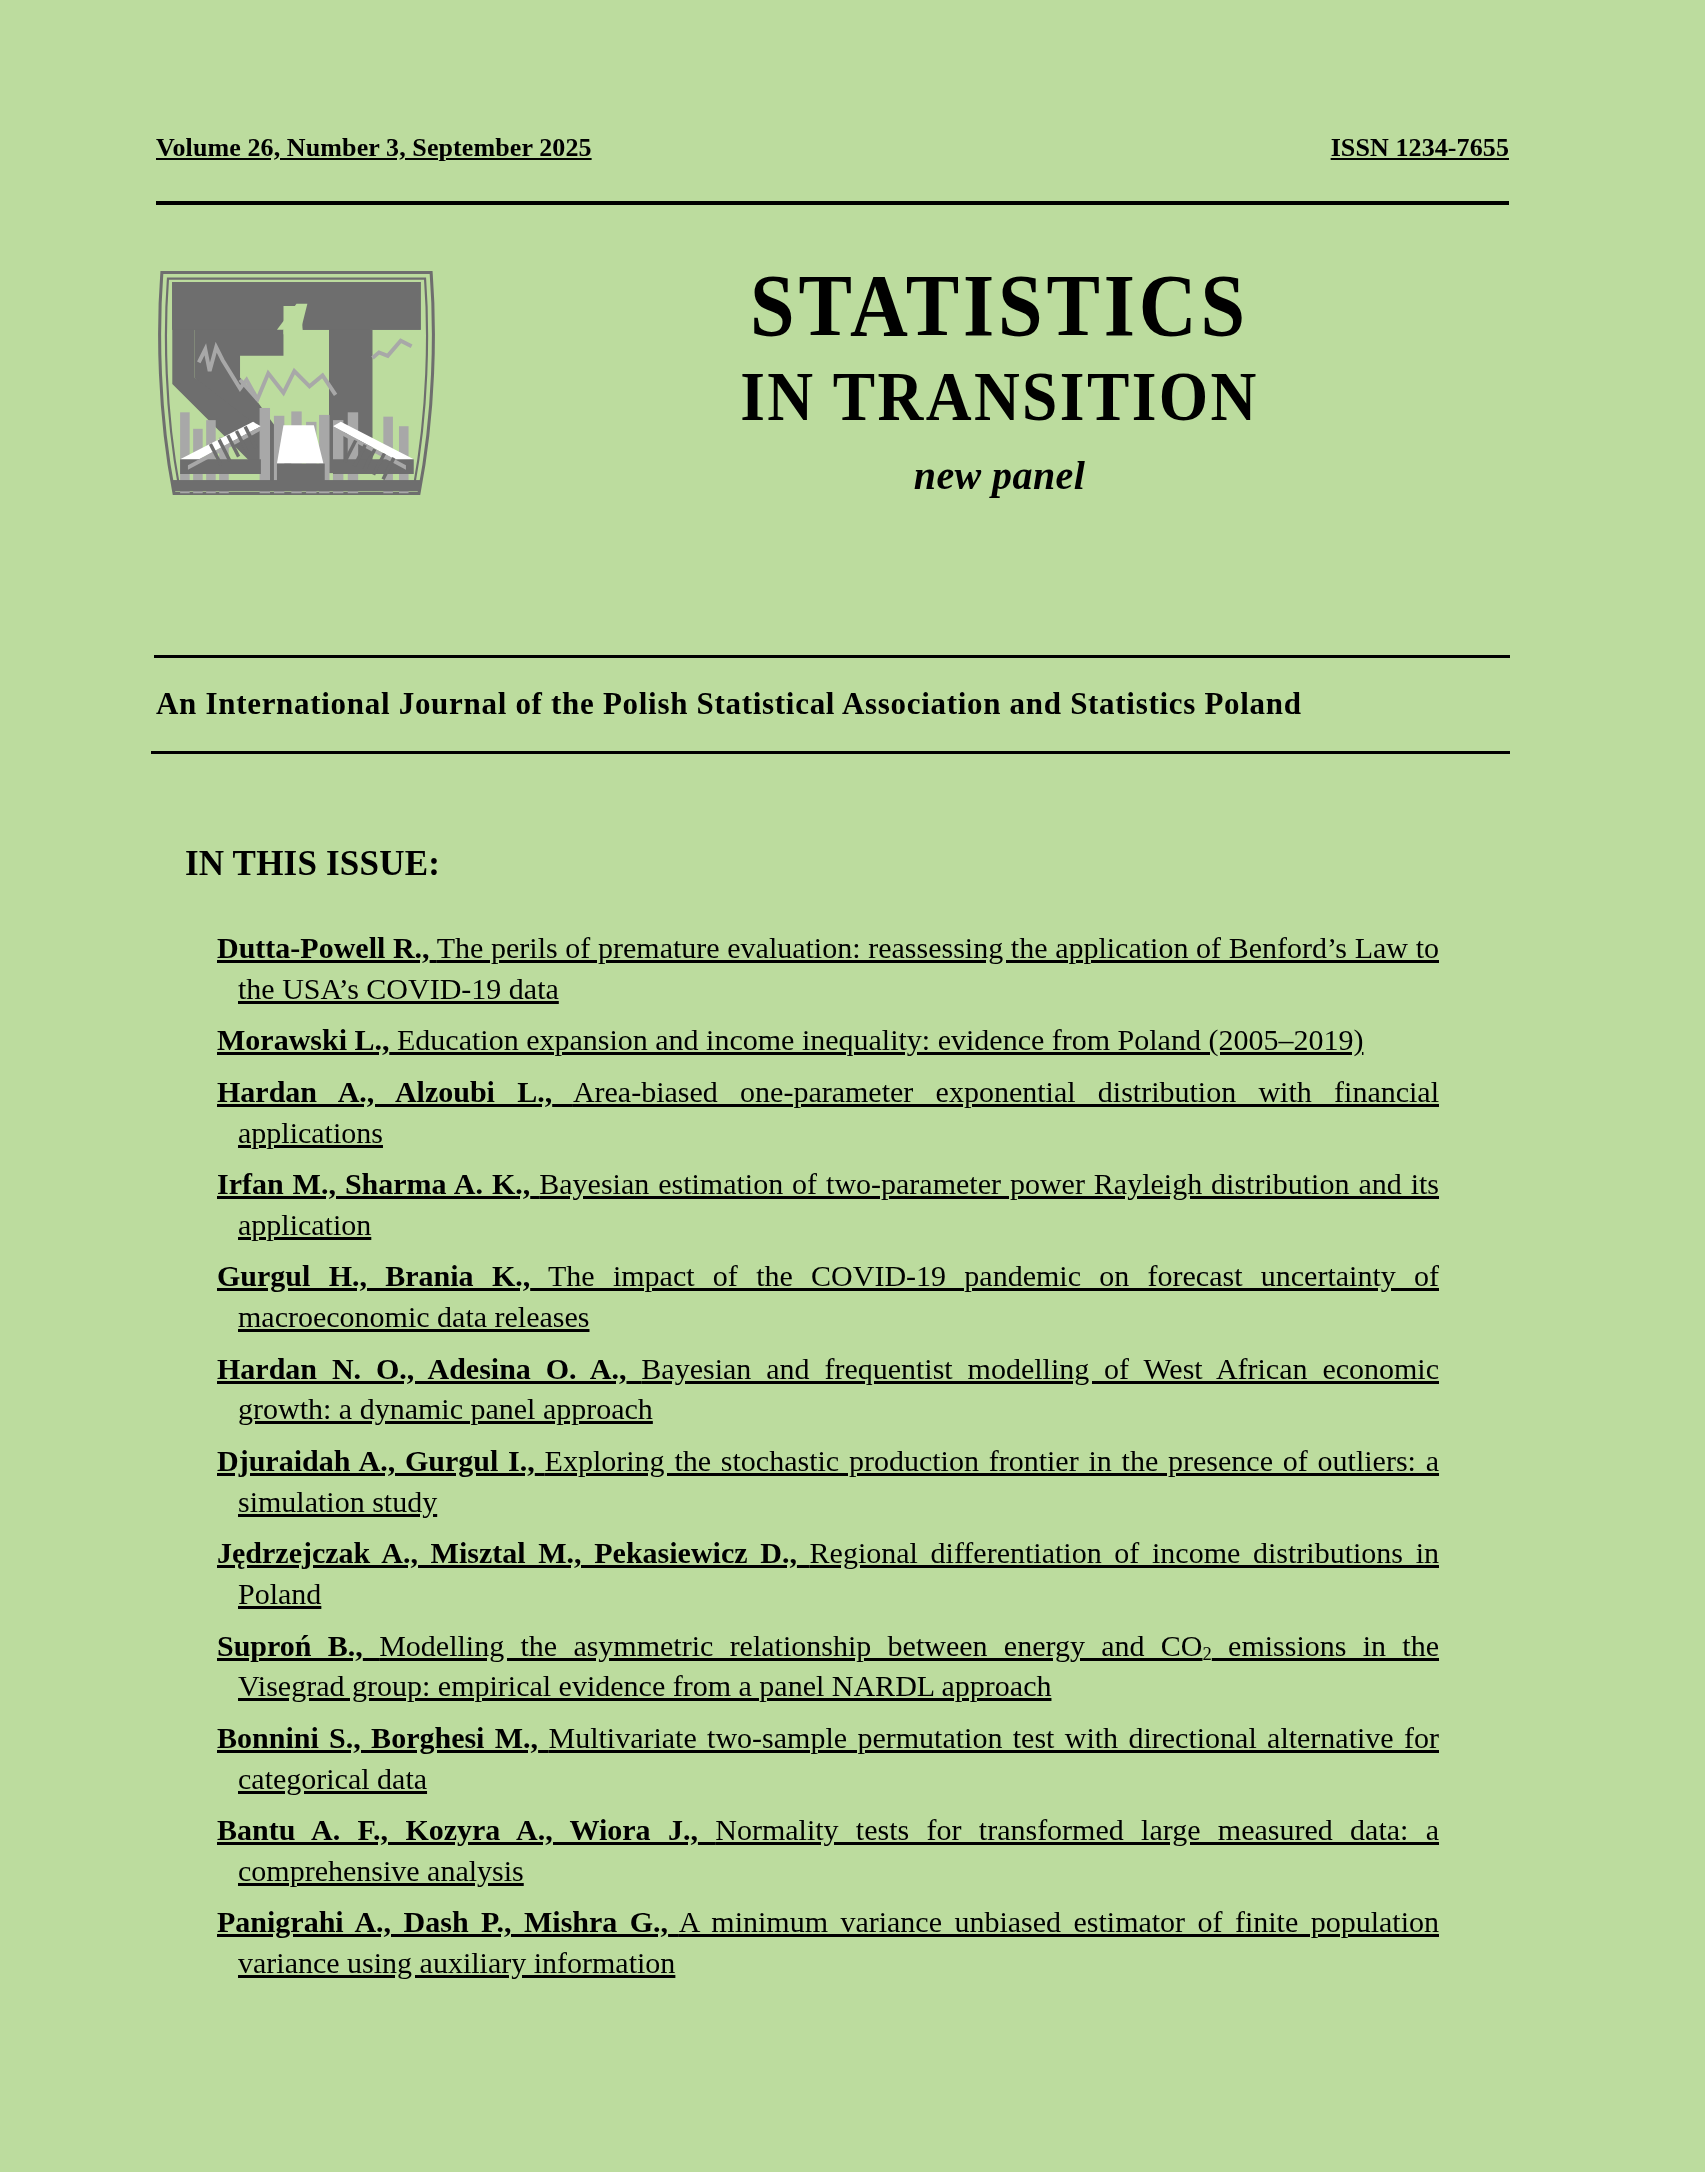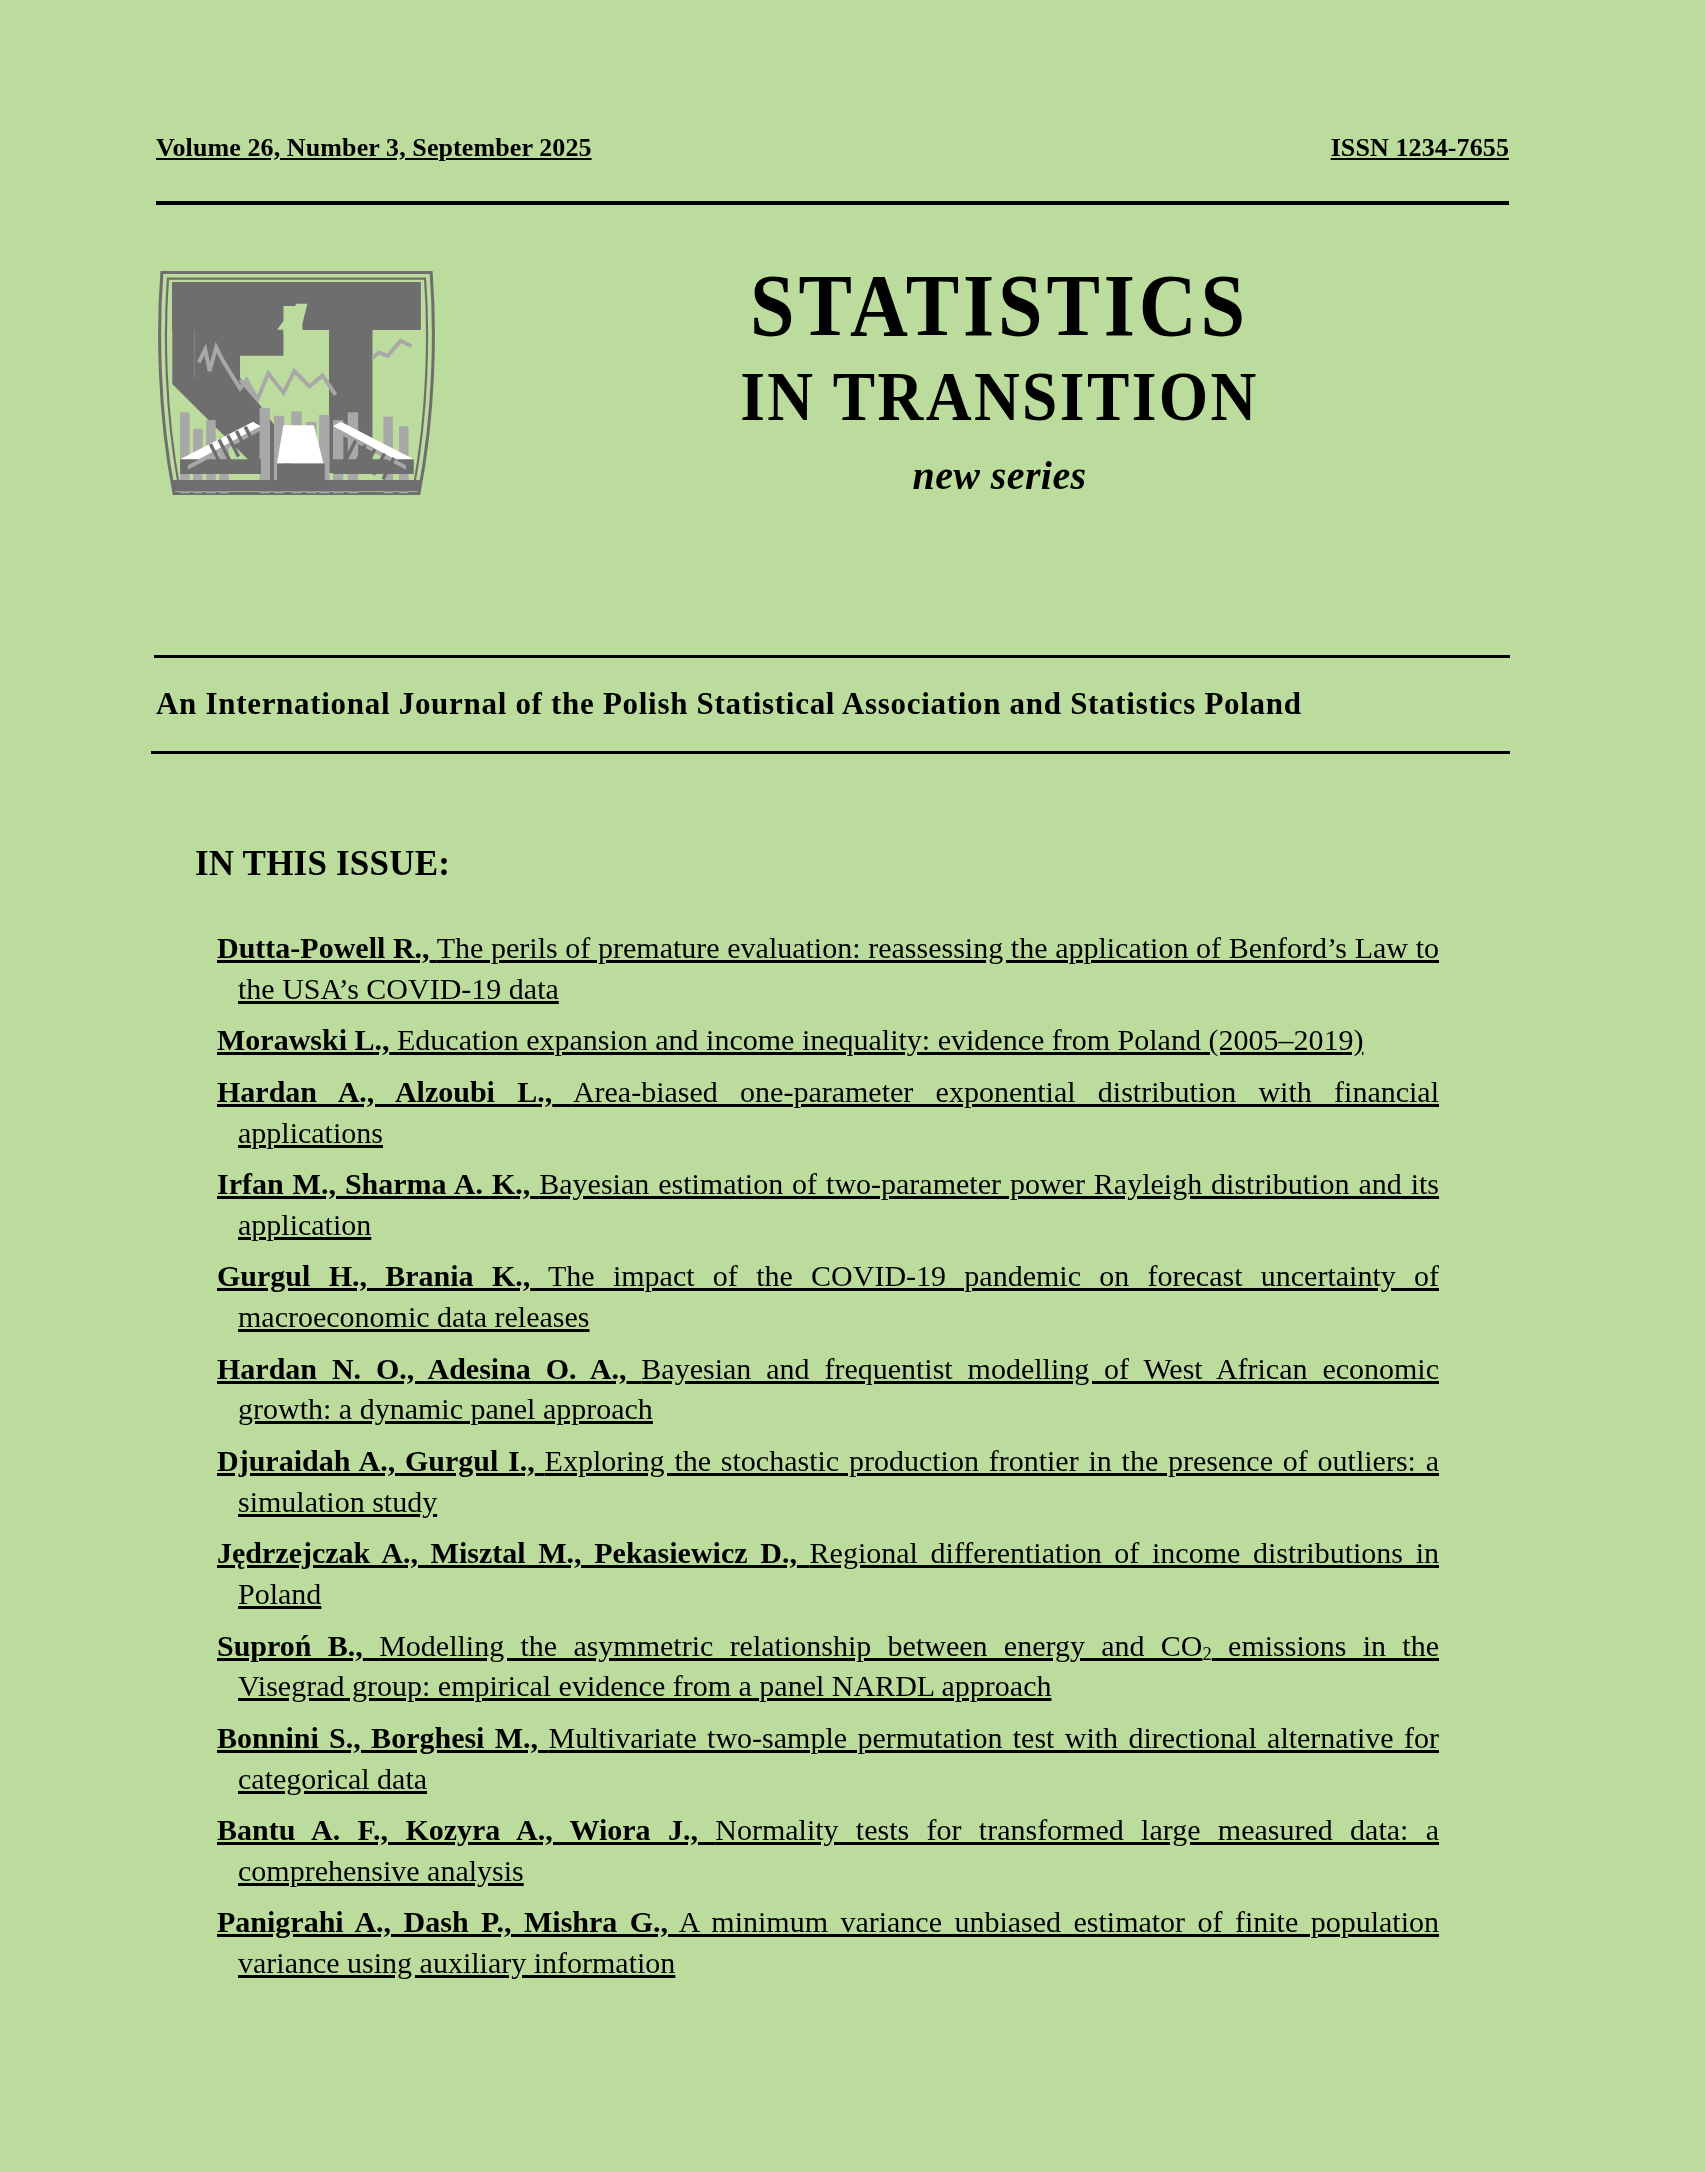--- a/index.html
+++ b/index.html
@@ -122,21 +122,21 @@
     width: 1353px;
     font-size: 31px;
     font-weight: bold;
     letter-spacing: 0.7px;
     white-space: nowrap;
   }
 
   
   .issue-heading {
     position: absolute;
-    left: 195px;
+    left: 185px;
     top: 844px;
     font-size: 35px;
     font-weight: bold;
     letter-spacing: 0.2px;
   }
 
   
   .articles {
     position: absolute;
     left: 217px;
@@ -250,21 +250,21 @@
         </g>
 
         <rect x="44" y="486" width="572" height="26" fill="#6e6e6e"></rect>
       </g>
     </svg>
   </div>
 
   <div class="title-block">
     <div class="title-main">STATISTICS</div>
     <div class="title-sub">IN TRANSITION</div>
-    <div class="title-series">new series</div>
+    <div class="title-series">new panel</div>
   </div>
 
   <div class="rule-banner-top"></div>
   <div class="banner-text">An International Journal of the Polish Statistical Association and Statistics Poland</div>
   <div class="rule-banner-bottom"></div>
 
   <div class="issue-heading">IN THIS ISSUE:</div>
 
   <div class="articles" id="article-list">
       <div class="article"><span class="authors">Dutta-Powell R.,</span> <span>The perils of premature evaluation: reassessing the application of Benford’s Law to the USA’s COVID-19 data</span></div>

